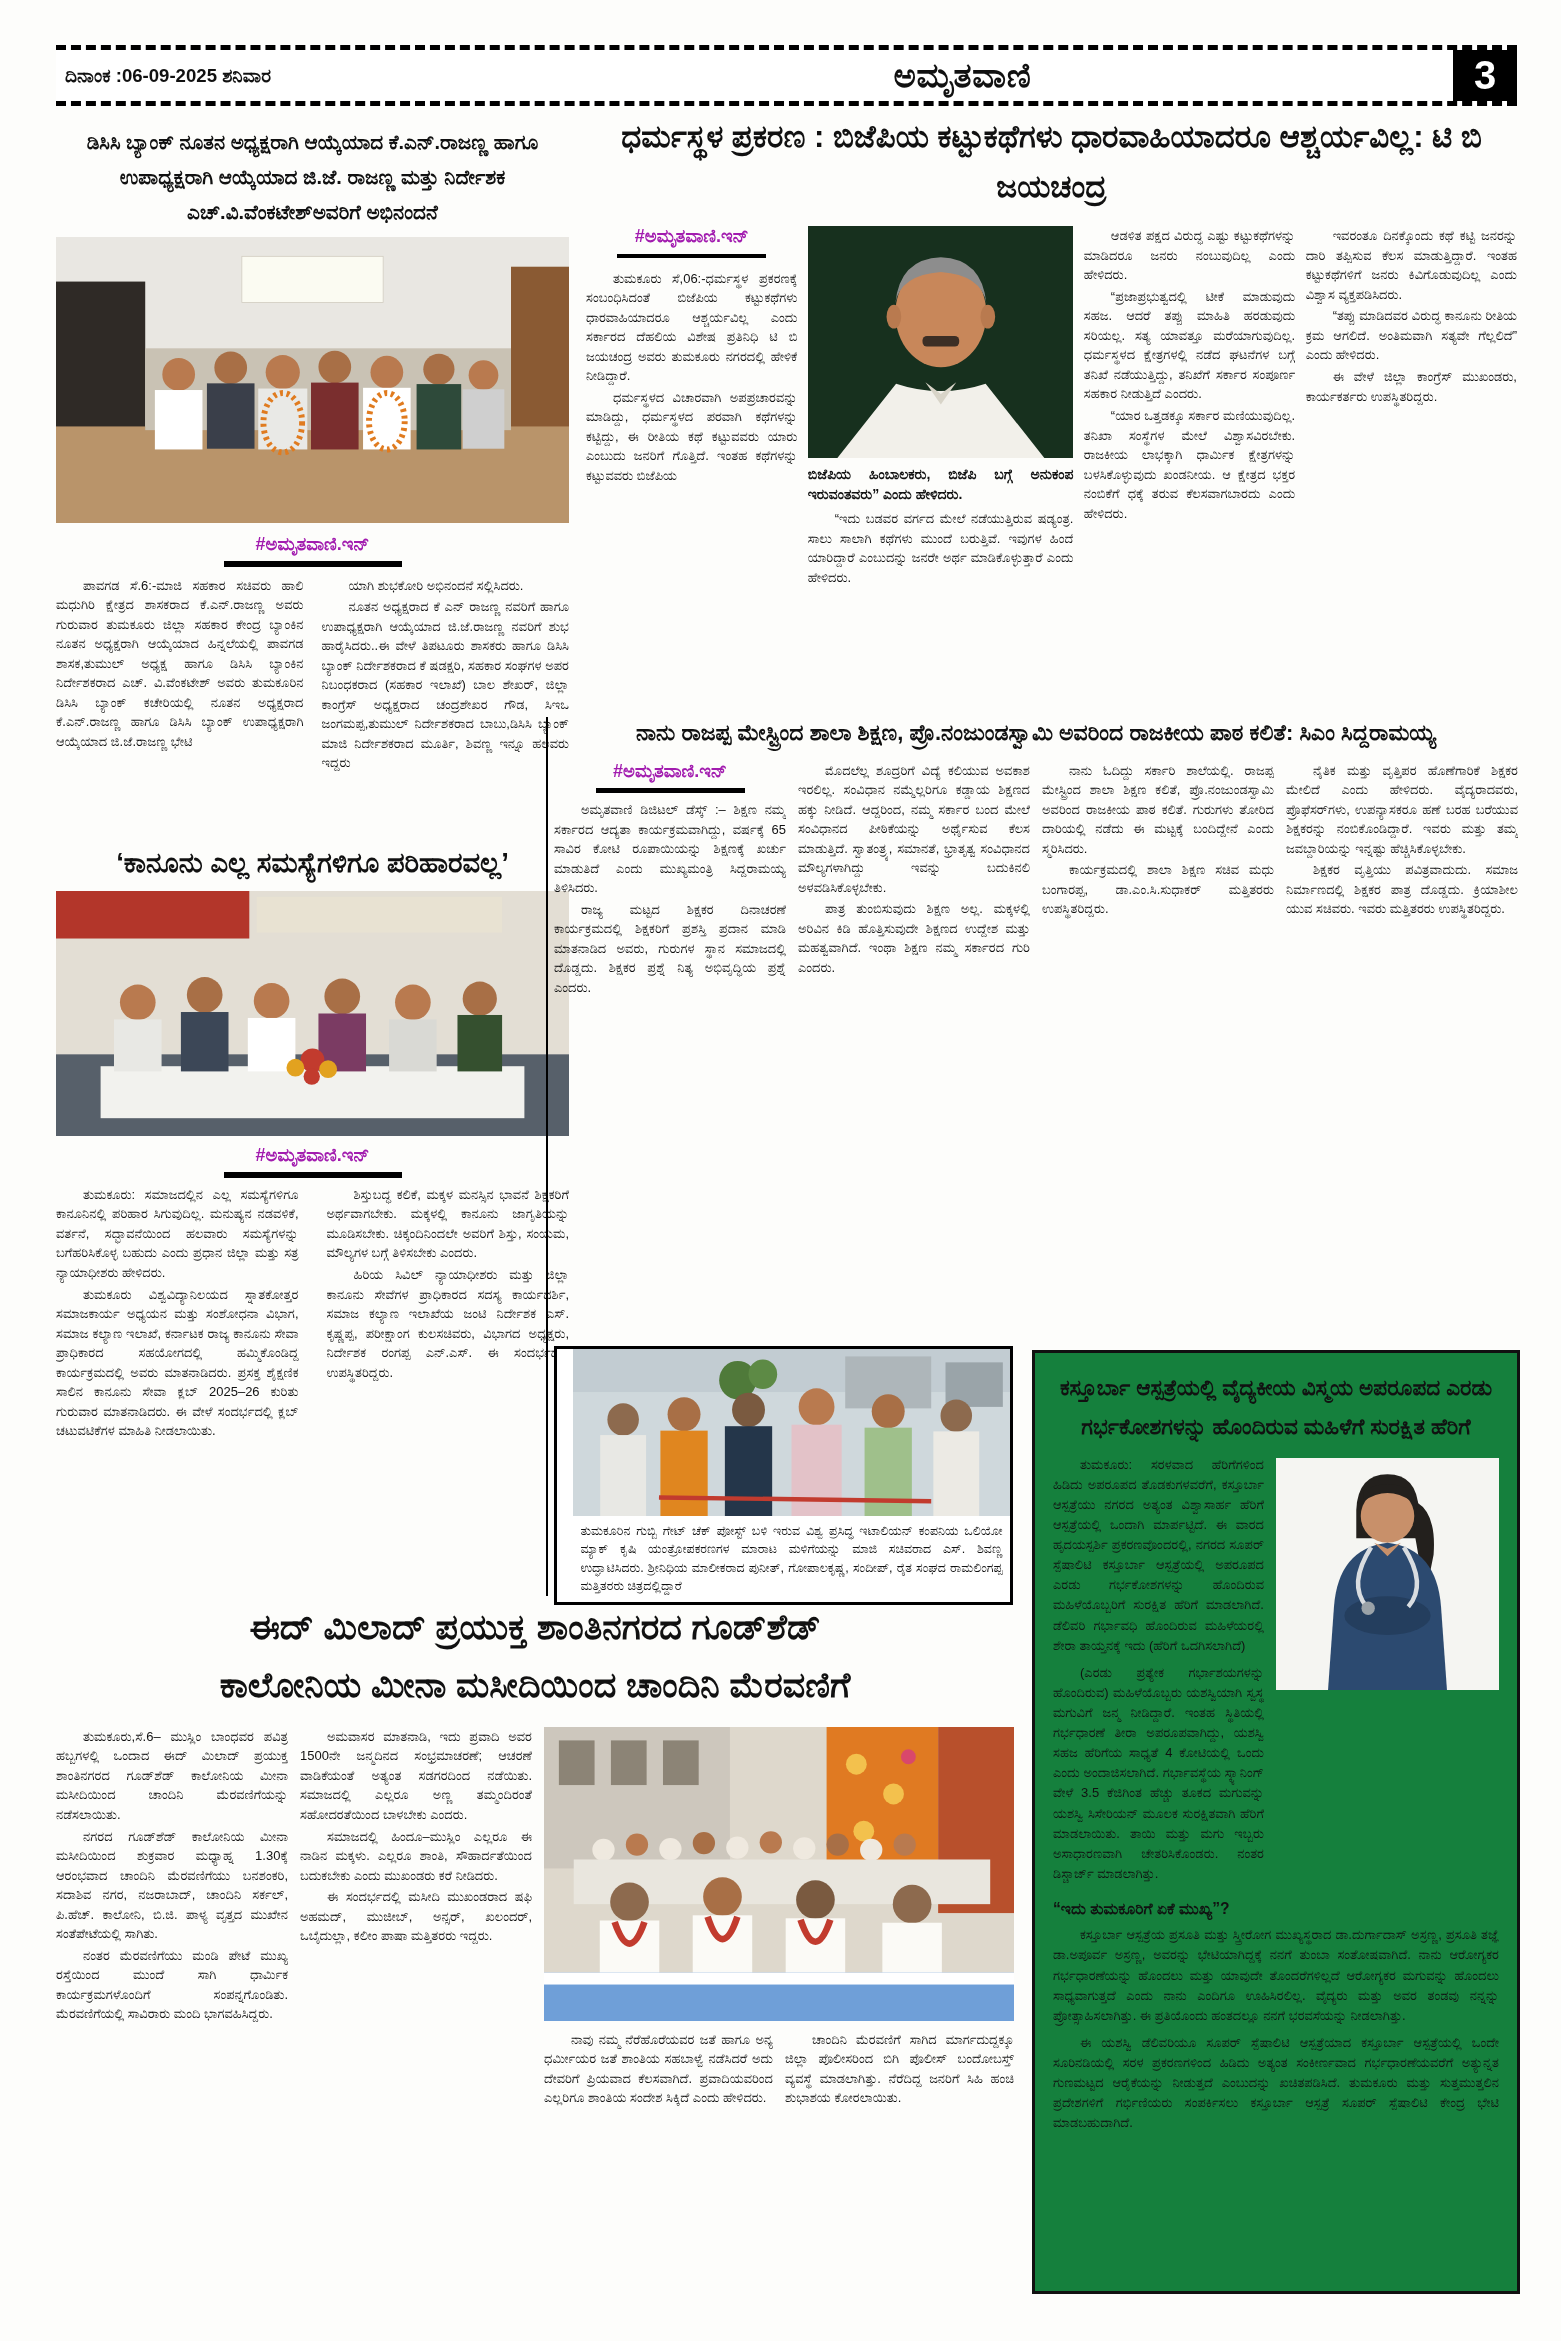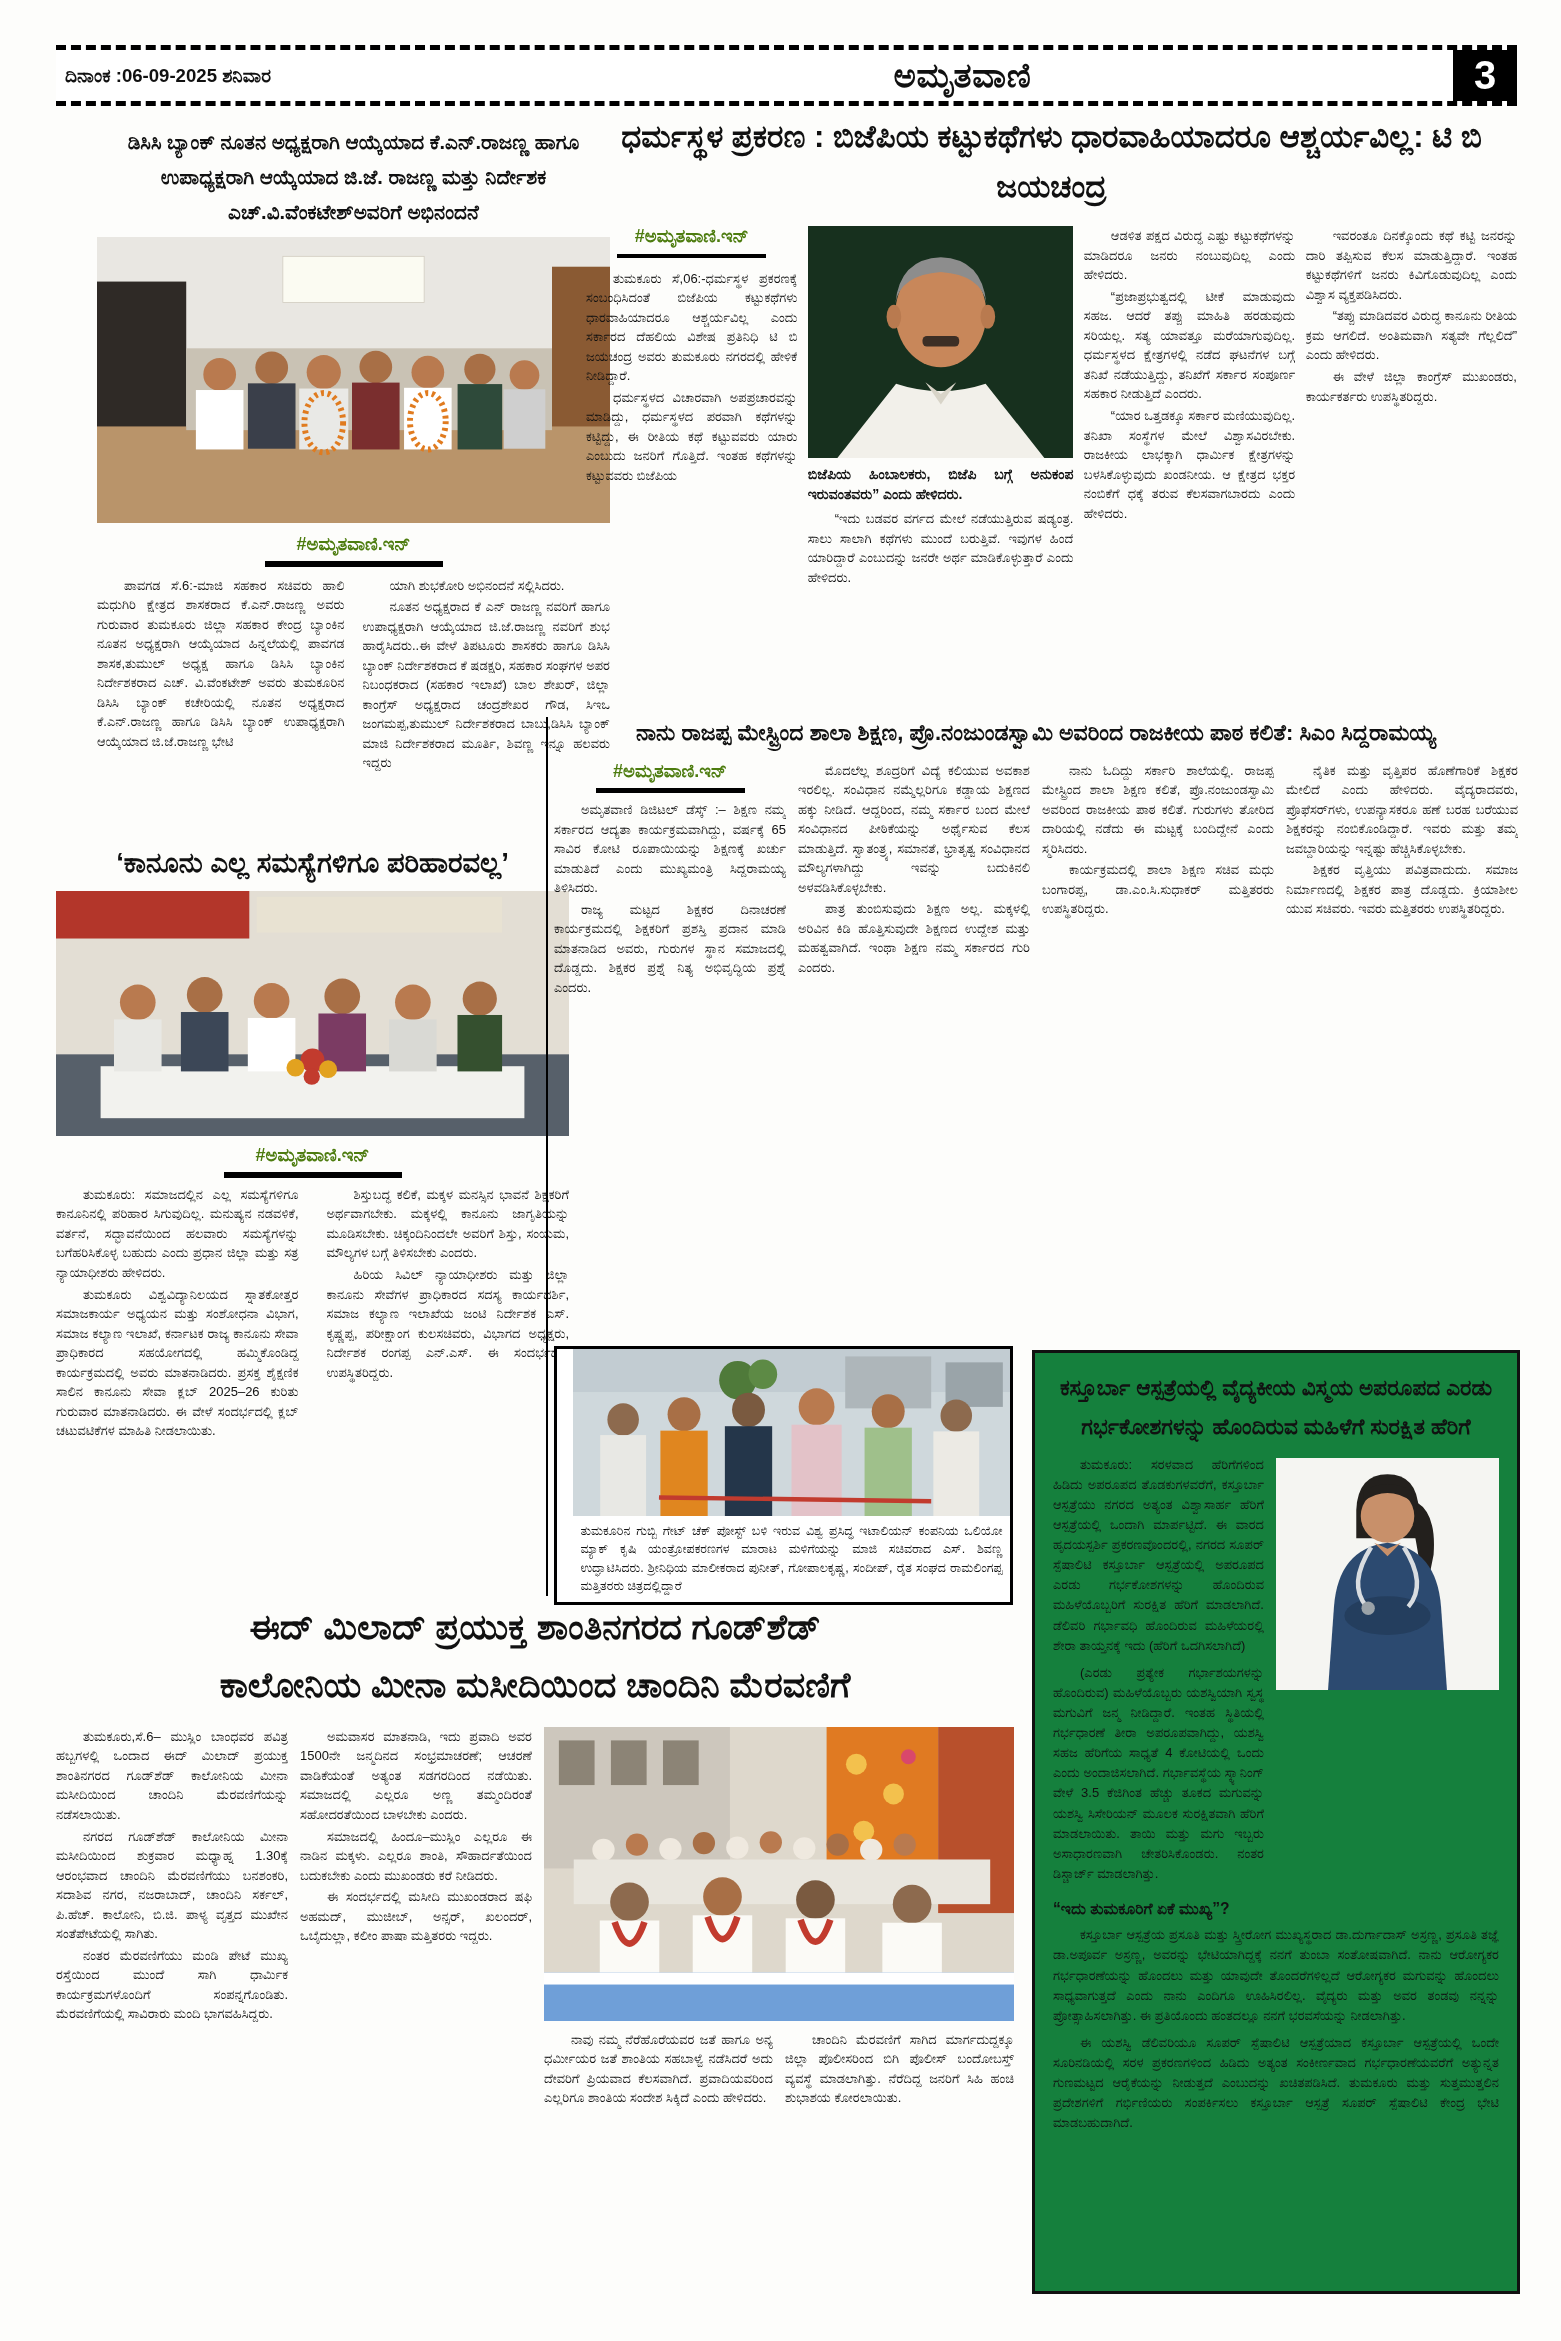--- a/index.html
+++ b/index.html
@@ -20,32 +20,32 @@
   .dateline { width:416px; display:flex; align-items:center; padding-left:9px;
     font-size:18.6px; font-weight:bold; }
   .masthead { flex:1; display:flex; align-items:center; justify-content:center;
     font-size:34px; font-weight:bold; letter-spacing:0.7px; }
   .pagenum { width:64px; background:#000; color:#fff; font-size:40px; font-weight:bold;
     display:flex; align-items:center; justify-content:center; }
 
   
   .headline { font-weight:bold; text-align:center; }
   .tagblock { text-align:center; }
-  .tag { font-size:18px; color:#4d7c0f; font-weight:bold; display:inline-block; }
+  .tag { font-size:18px; color:#a21caf; font-weight:bold; display:inline-block; }
   .tag-rule { width:178px; height:5.2px; background:#000; margin:6.7px auto 0; }
   .tag-rule.small { width:149px; height:4.5px; }
   .coltext { overflow:hidden; }
   .coltext p { font-size:13px; line-height:1.5; text-align:justify;
     text-indent:27px; margin:0 0 2.2px; word-break:break-word; }
   .photo-frame { display:block; line-height:0; }
   .photo-frame svg { display:block; width:100%; }
   .caption { font-size:14px; font-weight:bold; line-height:1.45; text-align:justify; }
 
   
-  .art-a { left:56px; top:125px; width:513px;margin-left:41px; }
+  .art-a { left:56px; top:125px; width:513px; }
   .hl-a { font-size:20px; line-height:1.75; }
   .art-a .cols { display:flex; gap:18px; margin-top:9px; }
   .art-a .col { flex:1; height:250px; }
 
   
   .art-b { left:56px; top:842px; width:513px; }
   .hl-b { font-size:27.5px; line-height:1.5; }
   .art-b .photo-frame { margin-top:7.4px; }
   .art-b .cols { display:flex; gap:28px; margin-top:7.4px; }
   .art-b .col { flex:1; height:355px; }

